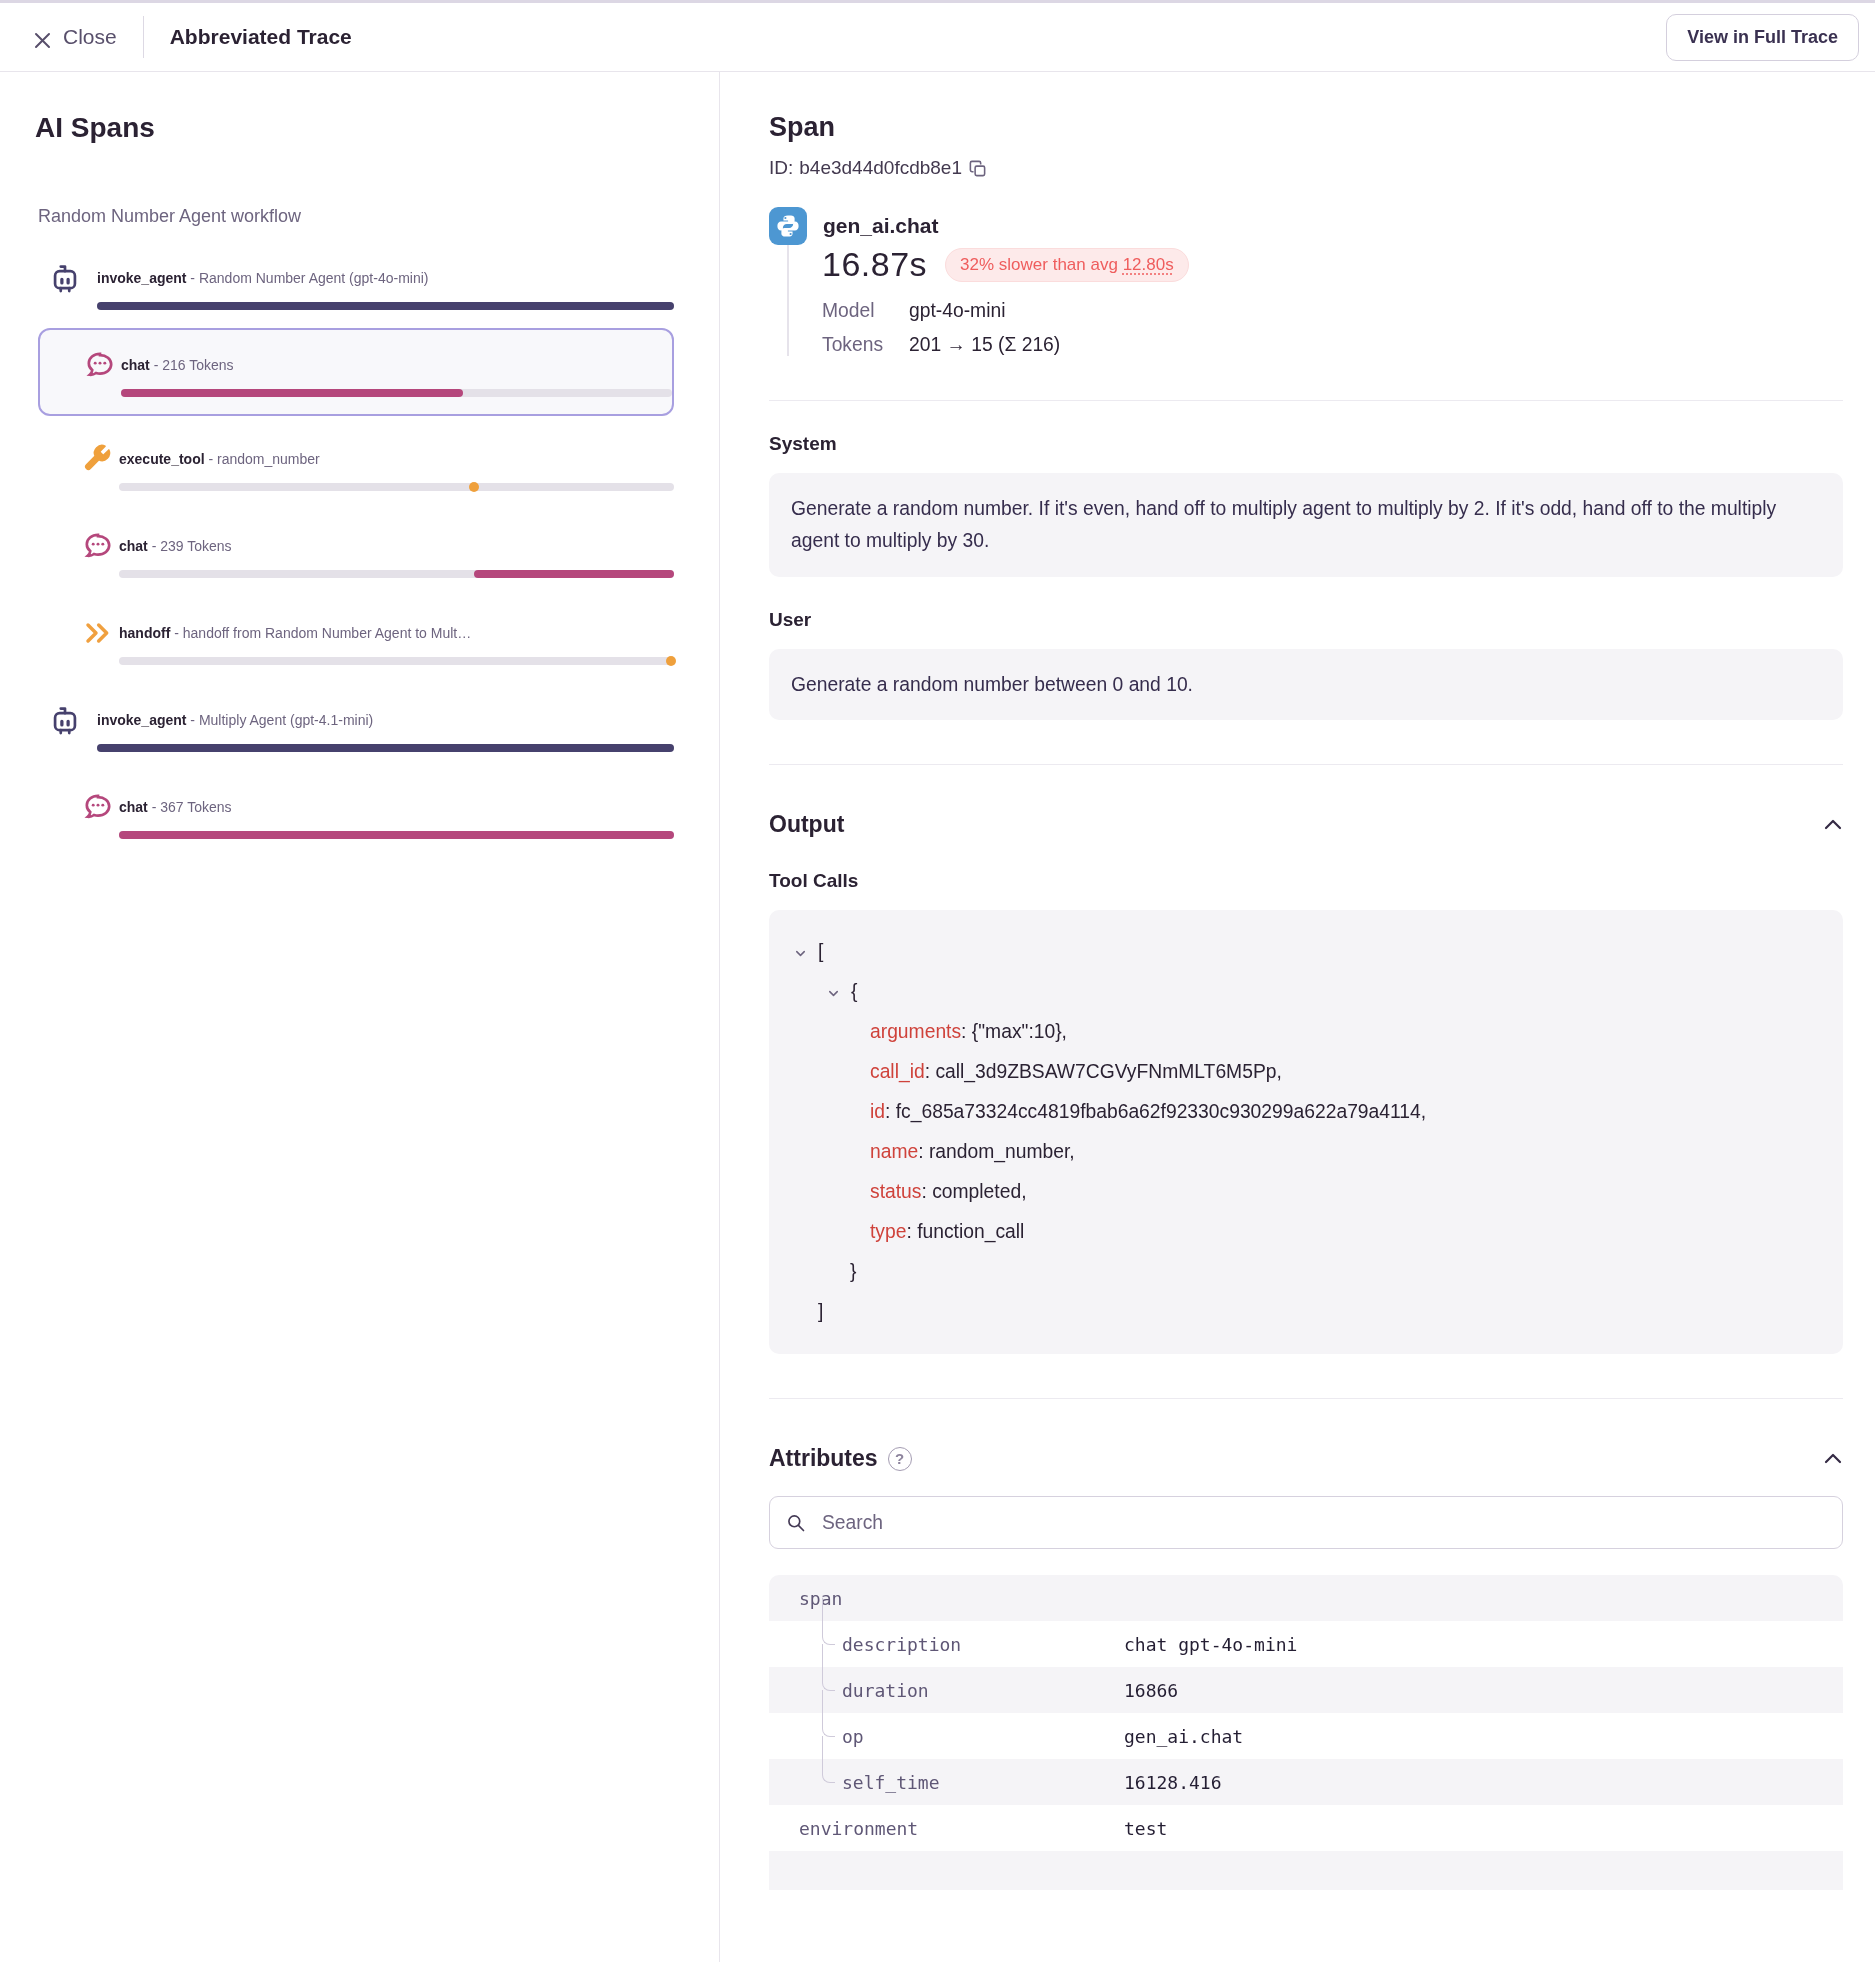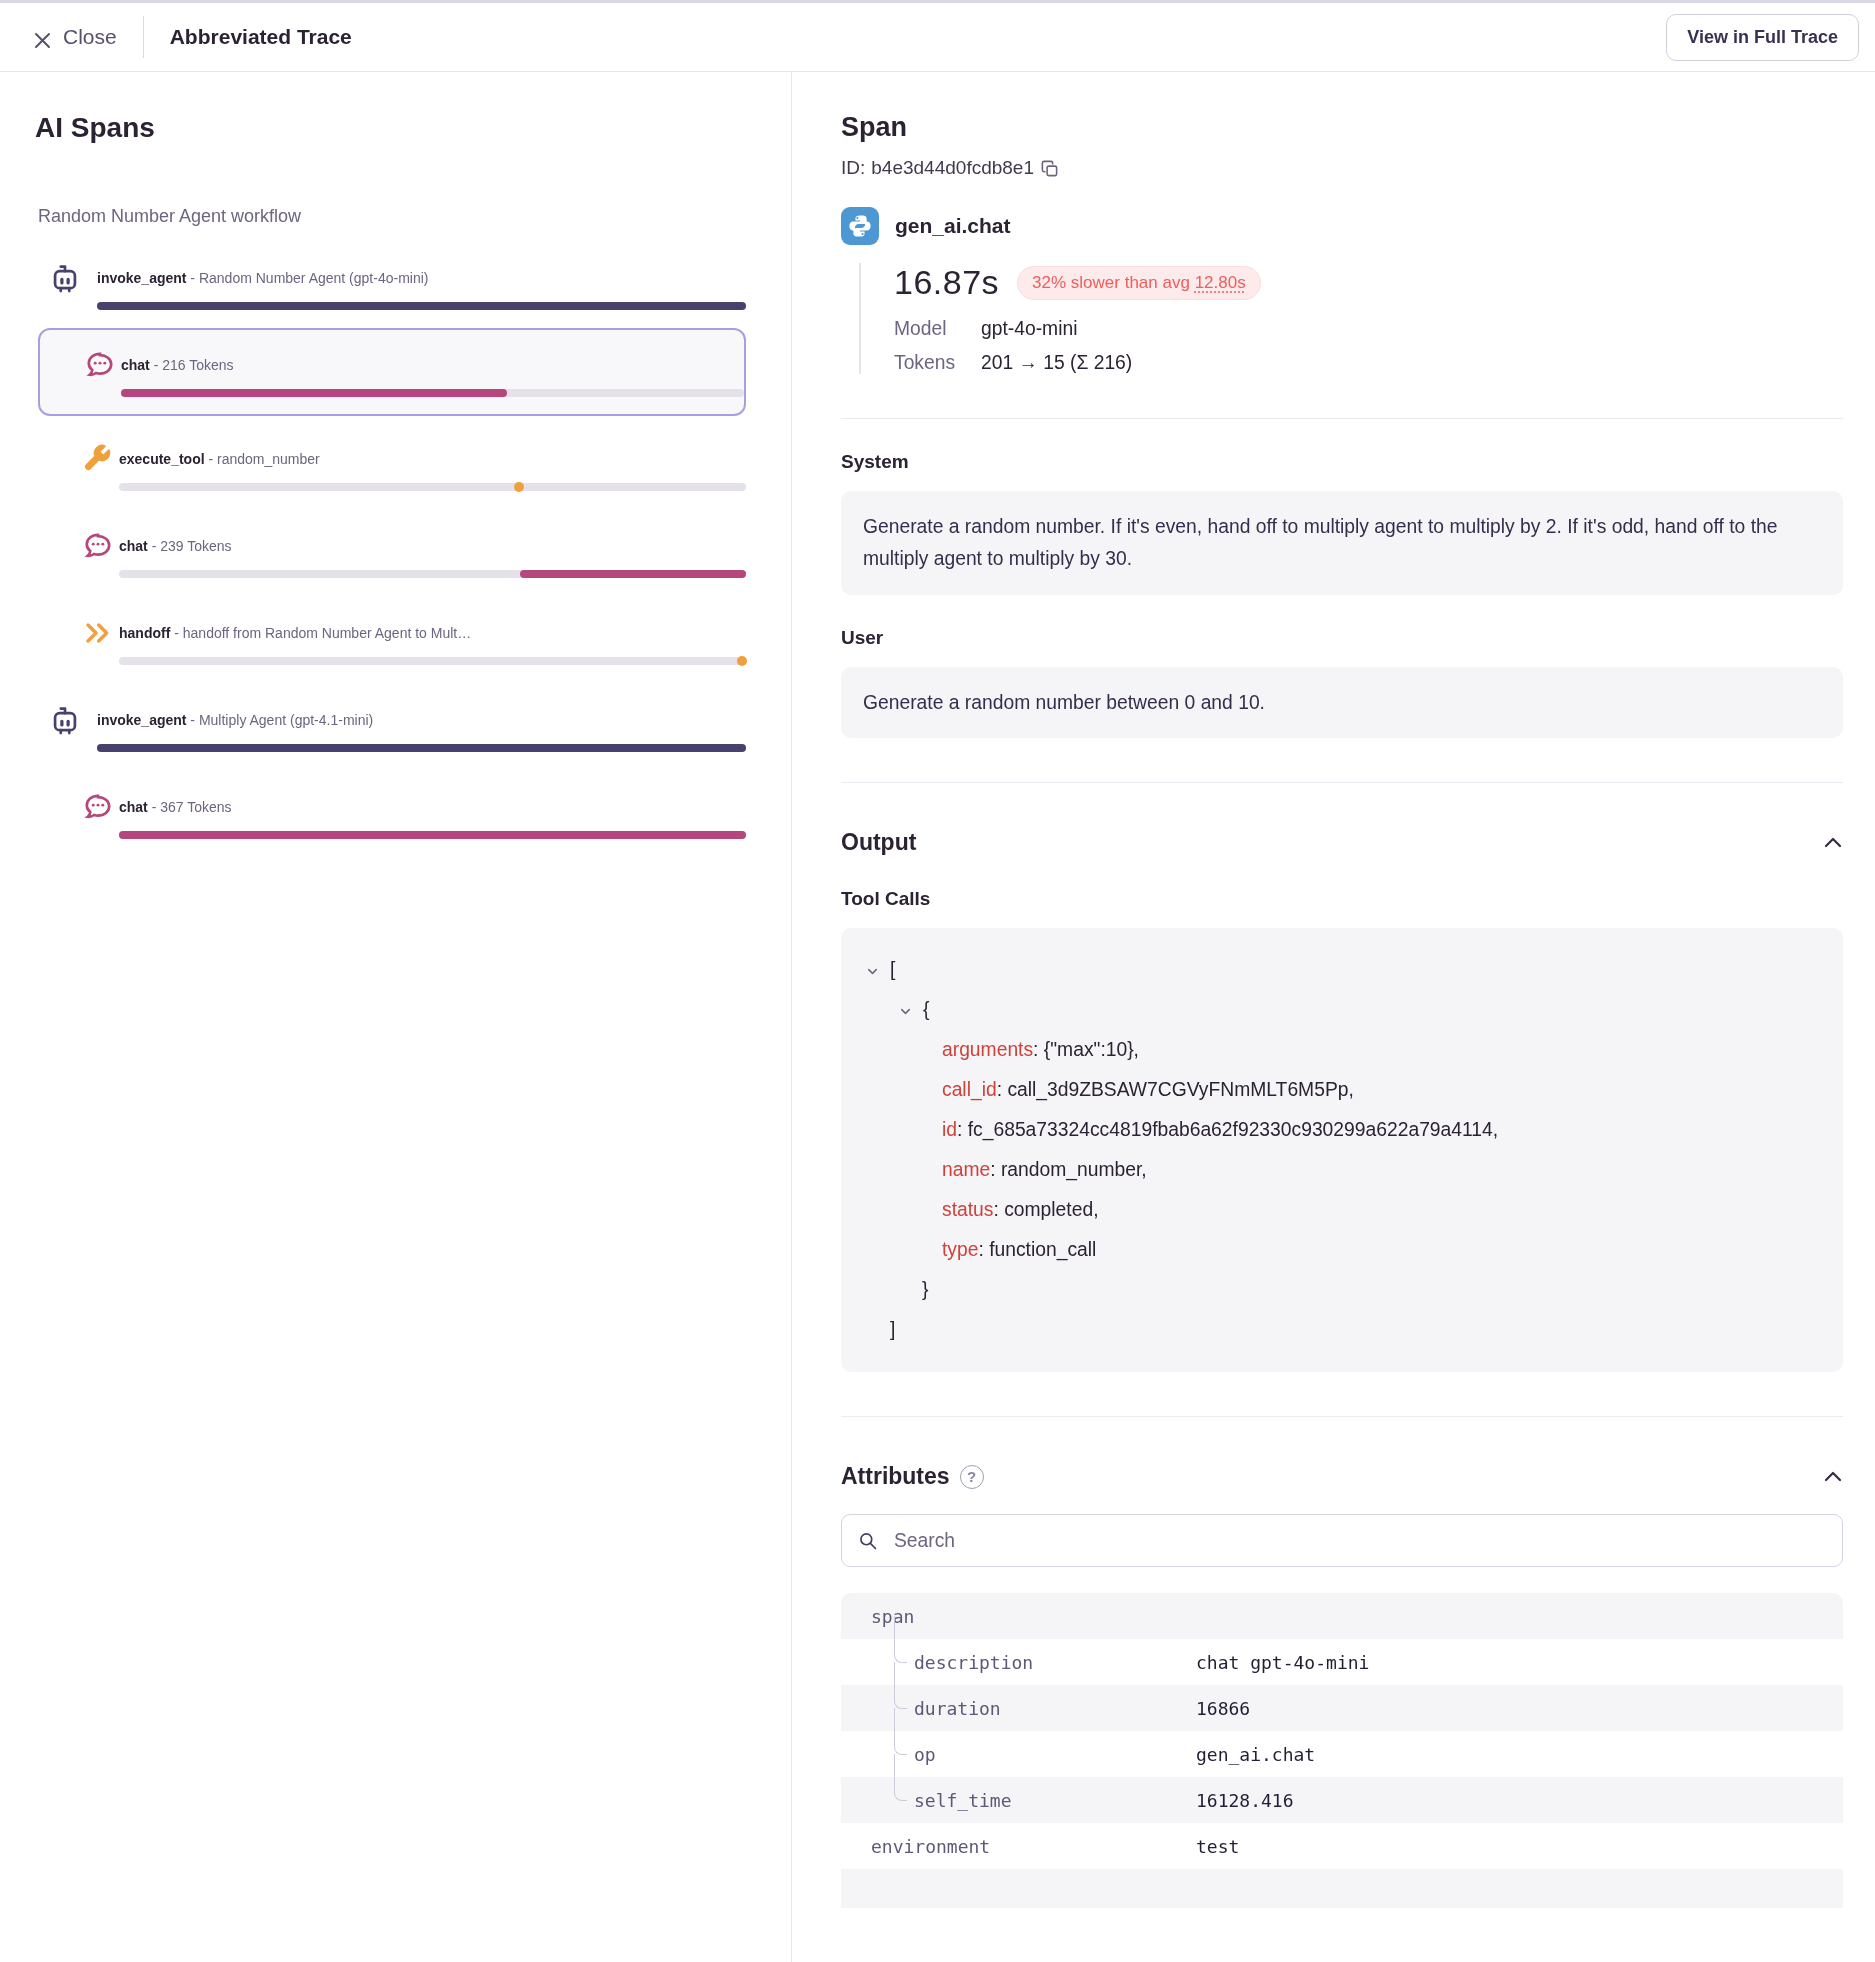--- a/index.html
+++ b/index.html
@@ -10,21 +10,21 @@
   .topbar { height:69px; border-bottom:1px solid #e8e5ec; display:flex; align-items:center; }
   .close-btn { display:flex; align-items:flex-end; gap:12px; margin-left:34px; cursor:pointer;
     font-size:21px; color:#584f6b; }
   .tb-sep { width:1px; height:42px; background:#ddd9e4; margin:0 26px; }
   .tb-title { font-size:21px; font-weight:700; color:#2b2233; }
   .spacer { flex:1; }
   .full-trace-btn { margin-right:16px; padding:12px 20px; border:1px solid #d4cfdd; border-radius:10px;
     background:#fff; font-size:18px; font-weight:700; color:#3a3151; cursor:pointer; }
   
   .main { display:flex; height:1890px; }
-  .left { width:792px; border-right:1px solid #e8e5ec; }
+  .left { width:720px; border-right:1px solid #e8e5ec; }
   .right { flex:1; padding:0 32px 0 49px; }
   
   .left h1 { margin:40px 0 0 35px; font-size:28px; font-weight:700; }
   .workflow { margin:62px 0 0 38px; font-size:18px; color:#6d647f; }
   .rows { padding:0 45px 0 38px; }
   .span-row { position:relative; margin-top:42px; }
   .span-row.first { margin-top:38px; }
   .span-row.lvl0 { padding-left:59px; }
   .span-row.lvl1 { padding-left:81px; }
   .row-icon { position:absolute; top:-3px; }
@@ -40,21 +40,21 @@
     padding:22px 0 17px; }
   .selected-box .span-row { margin-top:0; }
   .selected-box + .span-row { margin-top:30px; }
   
   .d-heading { margin-top:40px; font-size:27px; font-weight:700; }
   .d-id { margin-top:14px; font-size:19px; color:#43394f; display:flex; align-items:center; gap:6px; }
   .op-row { margin-top:28px; display:flex; align-items:center; gap:16px; }
   .py-icon { width:38px; height:38px; border-radius:9px; background:#4d97d2; display:flex;
     align-items:center; justify-content:center; }
   .op-name { font-size:21px; font-weight:700; }
-  .metric-body { margin-left:18px; border-left:2px solid #e6e3eb; padding-left:33px; margin-top:18px; }
+  .metric-body { margin-left:18px; border-left:2px solid #e6e3eb; padding-left:33px; margin-top:0; }
   .dur-line { display:flex; align-items:center; gap:18px; }
   .duration { font-size:34px; font-weight:500; letter-spacing:0.5px; }
   .badge { background:#fdeaea; border:1px solid #fbdcdc; border-radius:18px; padding:6px 14px;
     font-size:17px; color:#ef5d5d; white-space:nowrap; }
   .badge .avg { text-decoration:underline dotted; text-underline-offset:4px; }
   .kv { margin-top:16px; font-size:19.3px; }
   .kv + .kv { margin-top:12px; }
   .kv .k { display:inline-block; width:87px; color:#6d647f; }
   .kv .v { color:#2b2233; }
   .divider { border:0; border-top:1px solid #eceaf0; margin-top:44px; }

